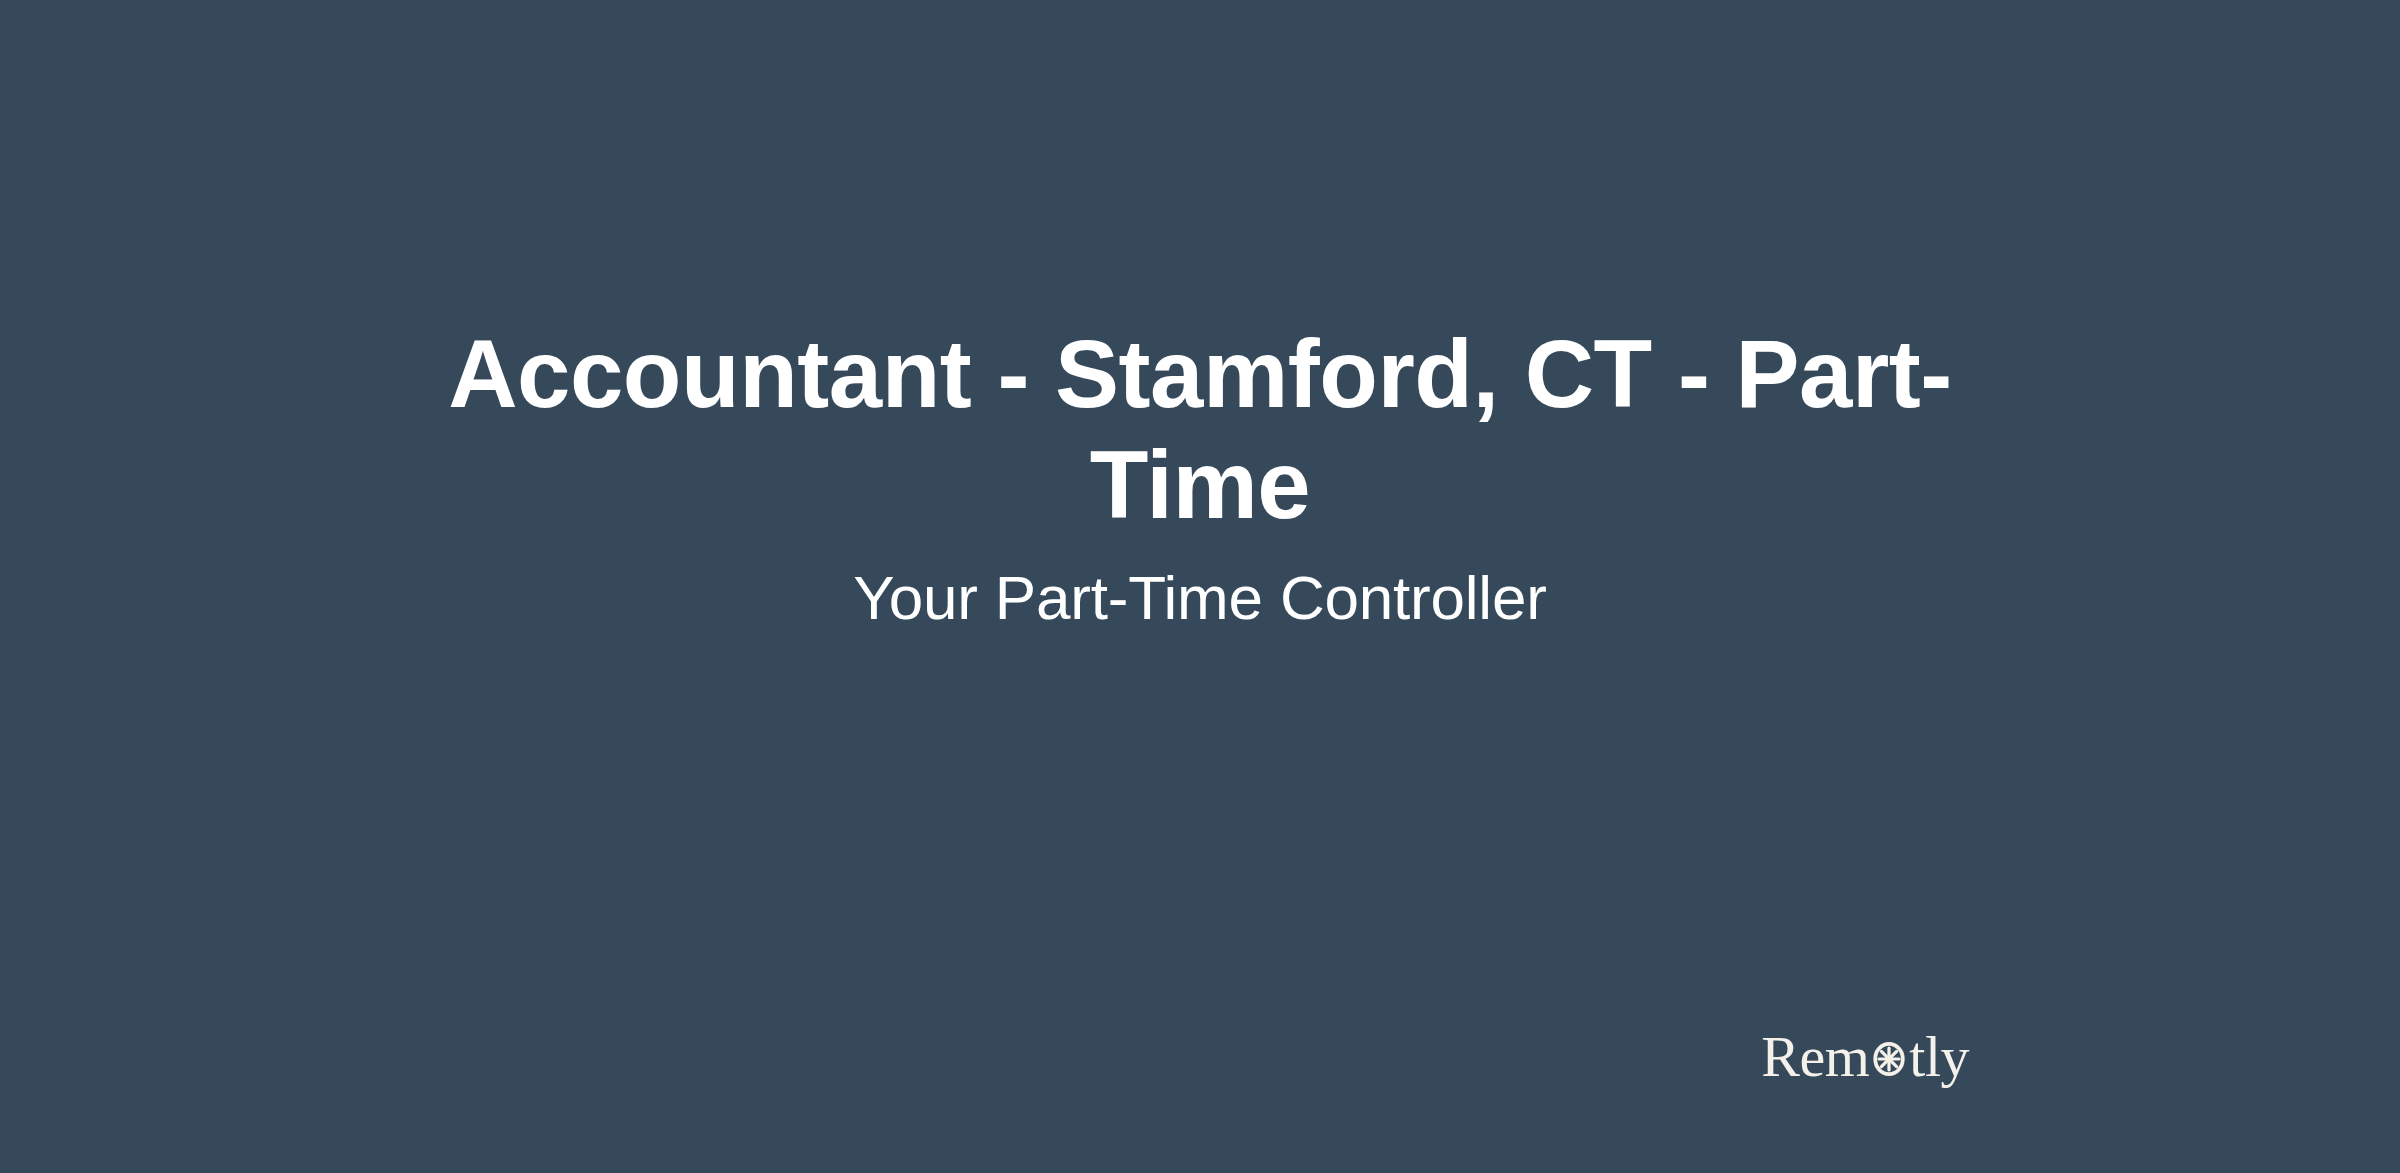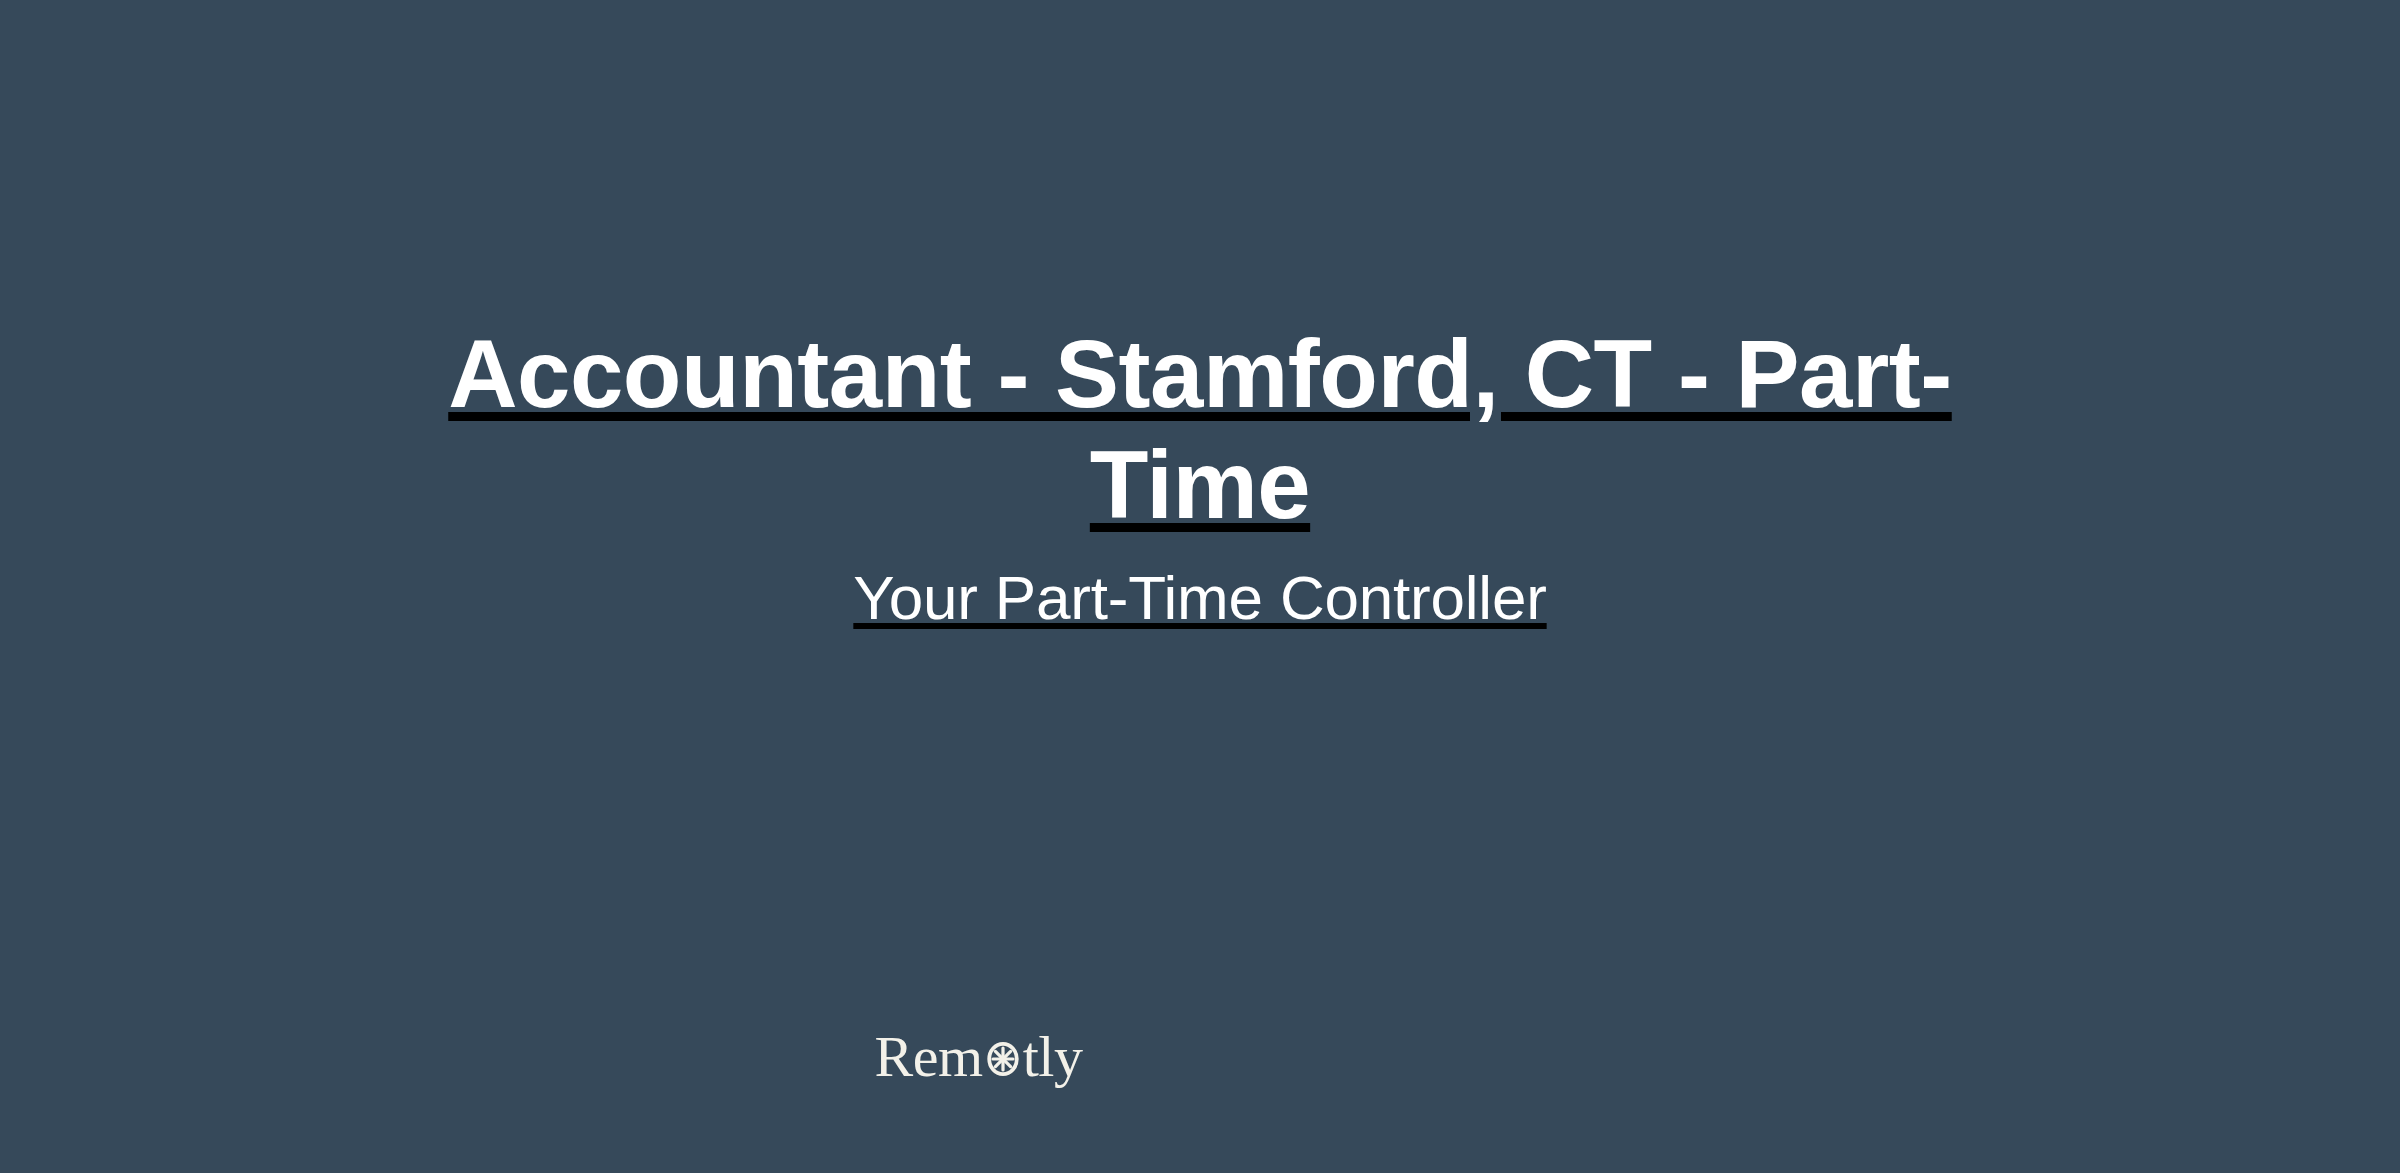--- a/index.html
+++ b/index.html
@@ -26,21 +26,20 @@
     left: 0;
     top: 0;
     width: 2400px;
     height: 1020px;
     display: flex;
     flex-direction: column;
     align-items: center;
     justify-content: flex-start;
     padding-top: 318px;
     box-sizing: border-box;
-    text-decoration: underline;
   }
 
   .job-title {
     width: 1610px;
     margin: 0;
     text-align: center;
     color: #ffffff;
     font-family: "Liberation Sans", sans-serif;
     font-weight: bold;
     font-size: 96px;
@@ -58,26 +57,26 @@
     font-family: "Liberation Sans", sans-serif;
     font-weight: normal;
     font-size: 62px;
     line-height: 1.2;
     letter-spacing: -0.2px;
   }
 
   
   .brand {
     position: absolute;
-    left: 0;
+    left: 12px;
     top: 1028px;
     width: 1957px;
     display: flex;
     align-items: center;
-    justify-content: center;
+    justify-content: flex-end;
   }
 
   .brand-logo {
     display: inline-flex;
     align-items: baseline;
     justify-content: center;
     color: #f3f1e9;
     font-family: "Liberation Serif", "DejaVu Serif", serif;
     font-size: 58px;
     line-height: 1;

